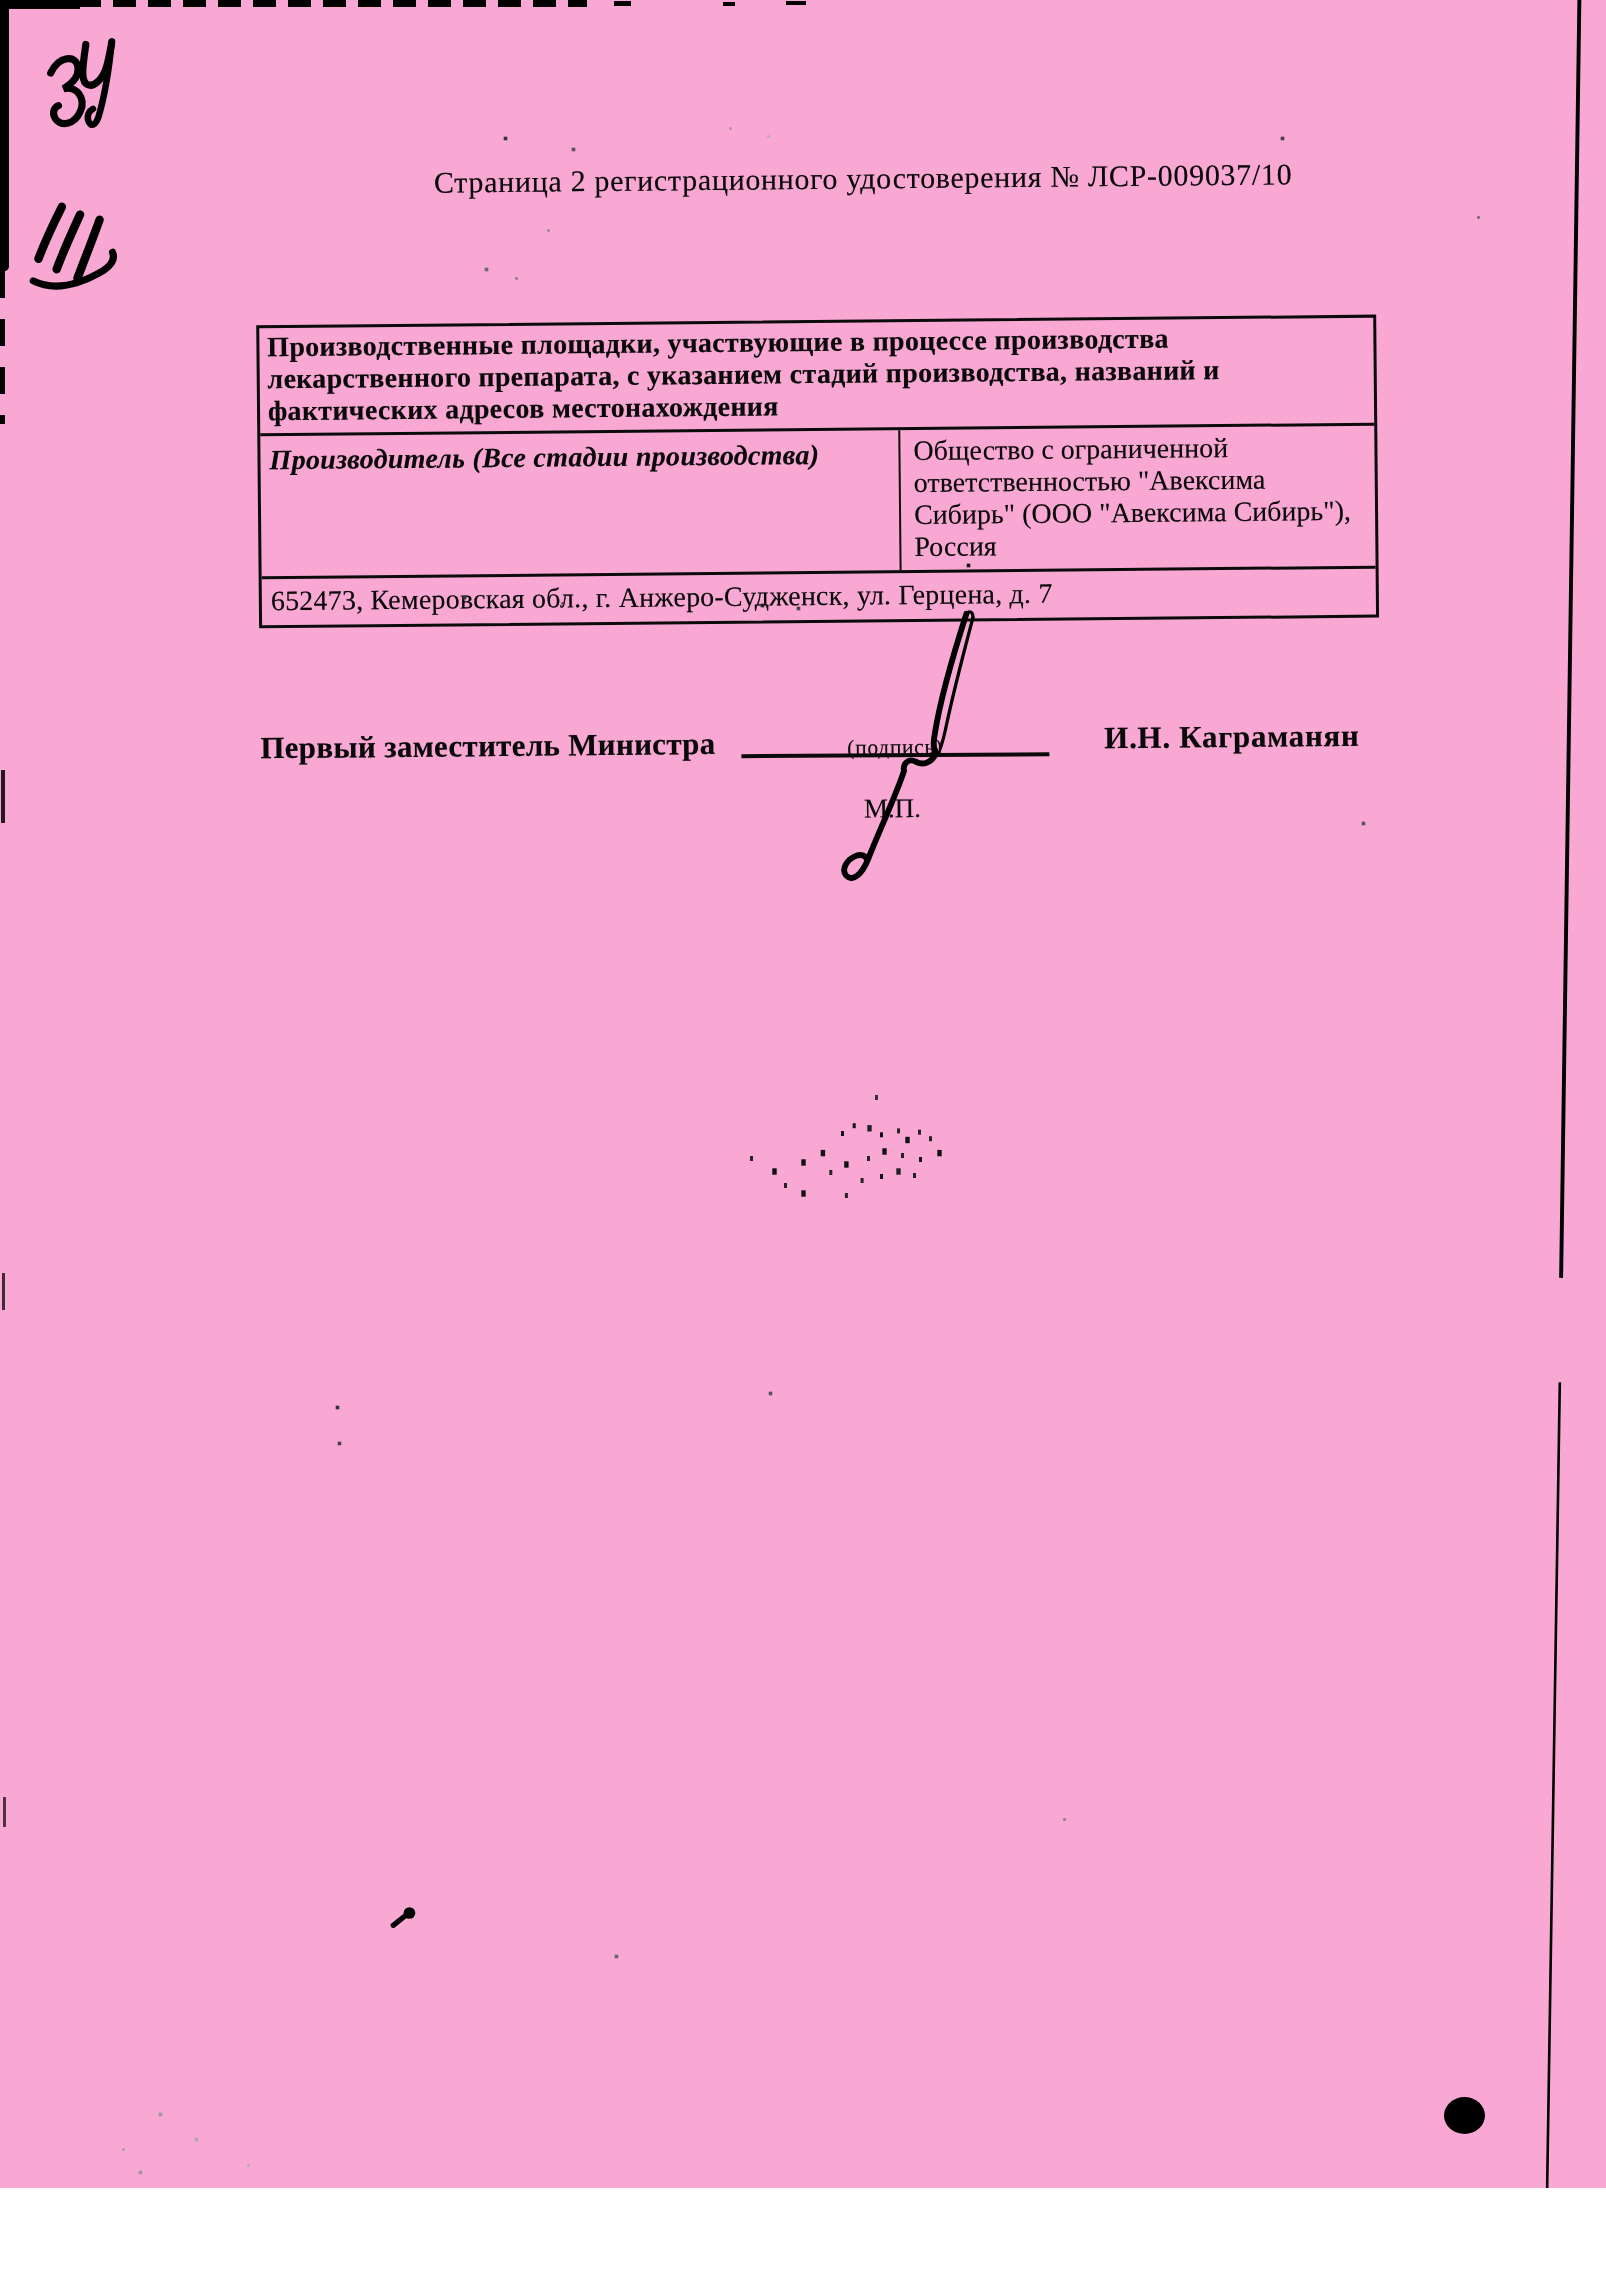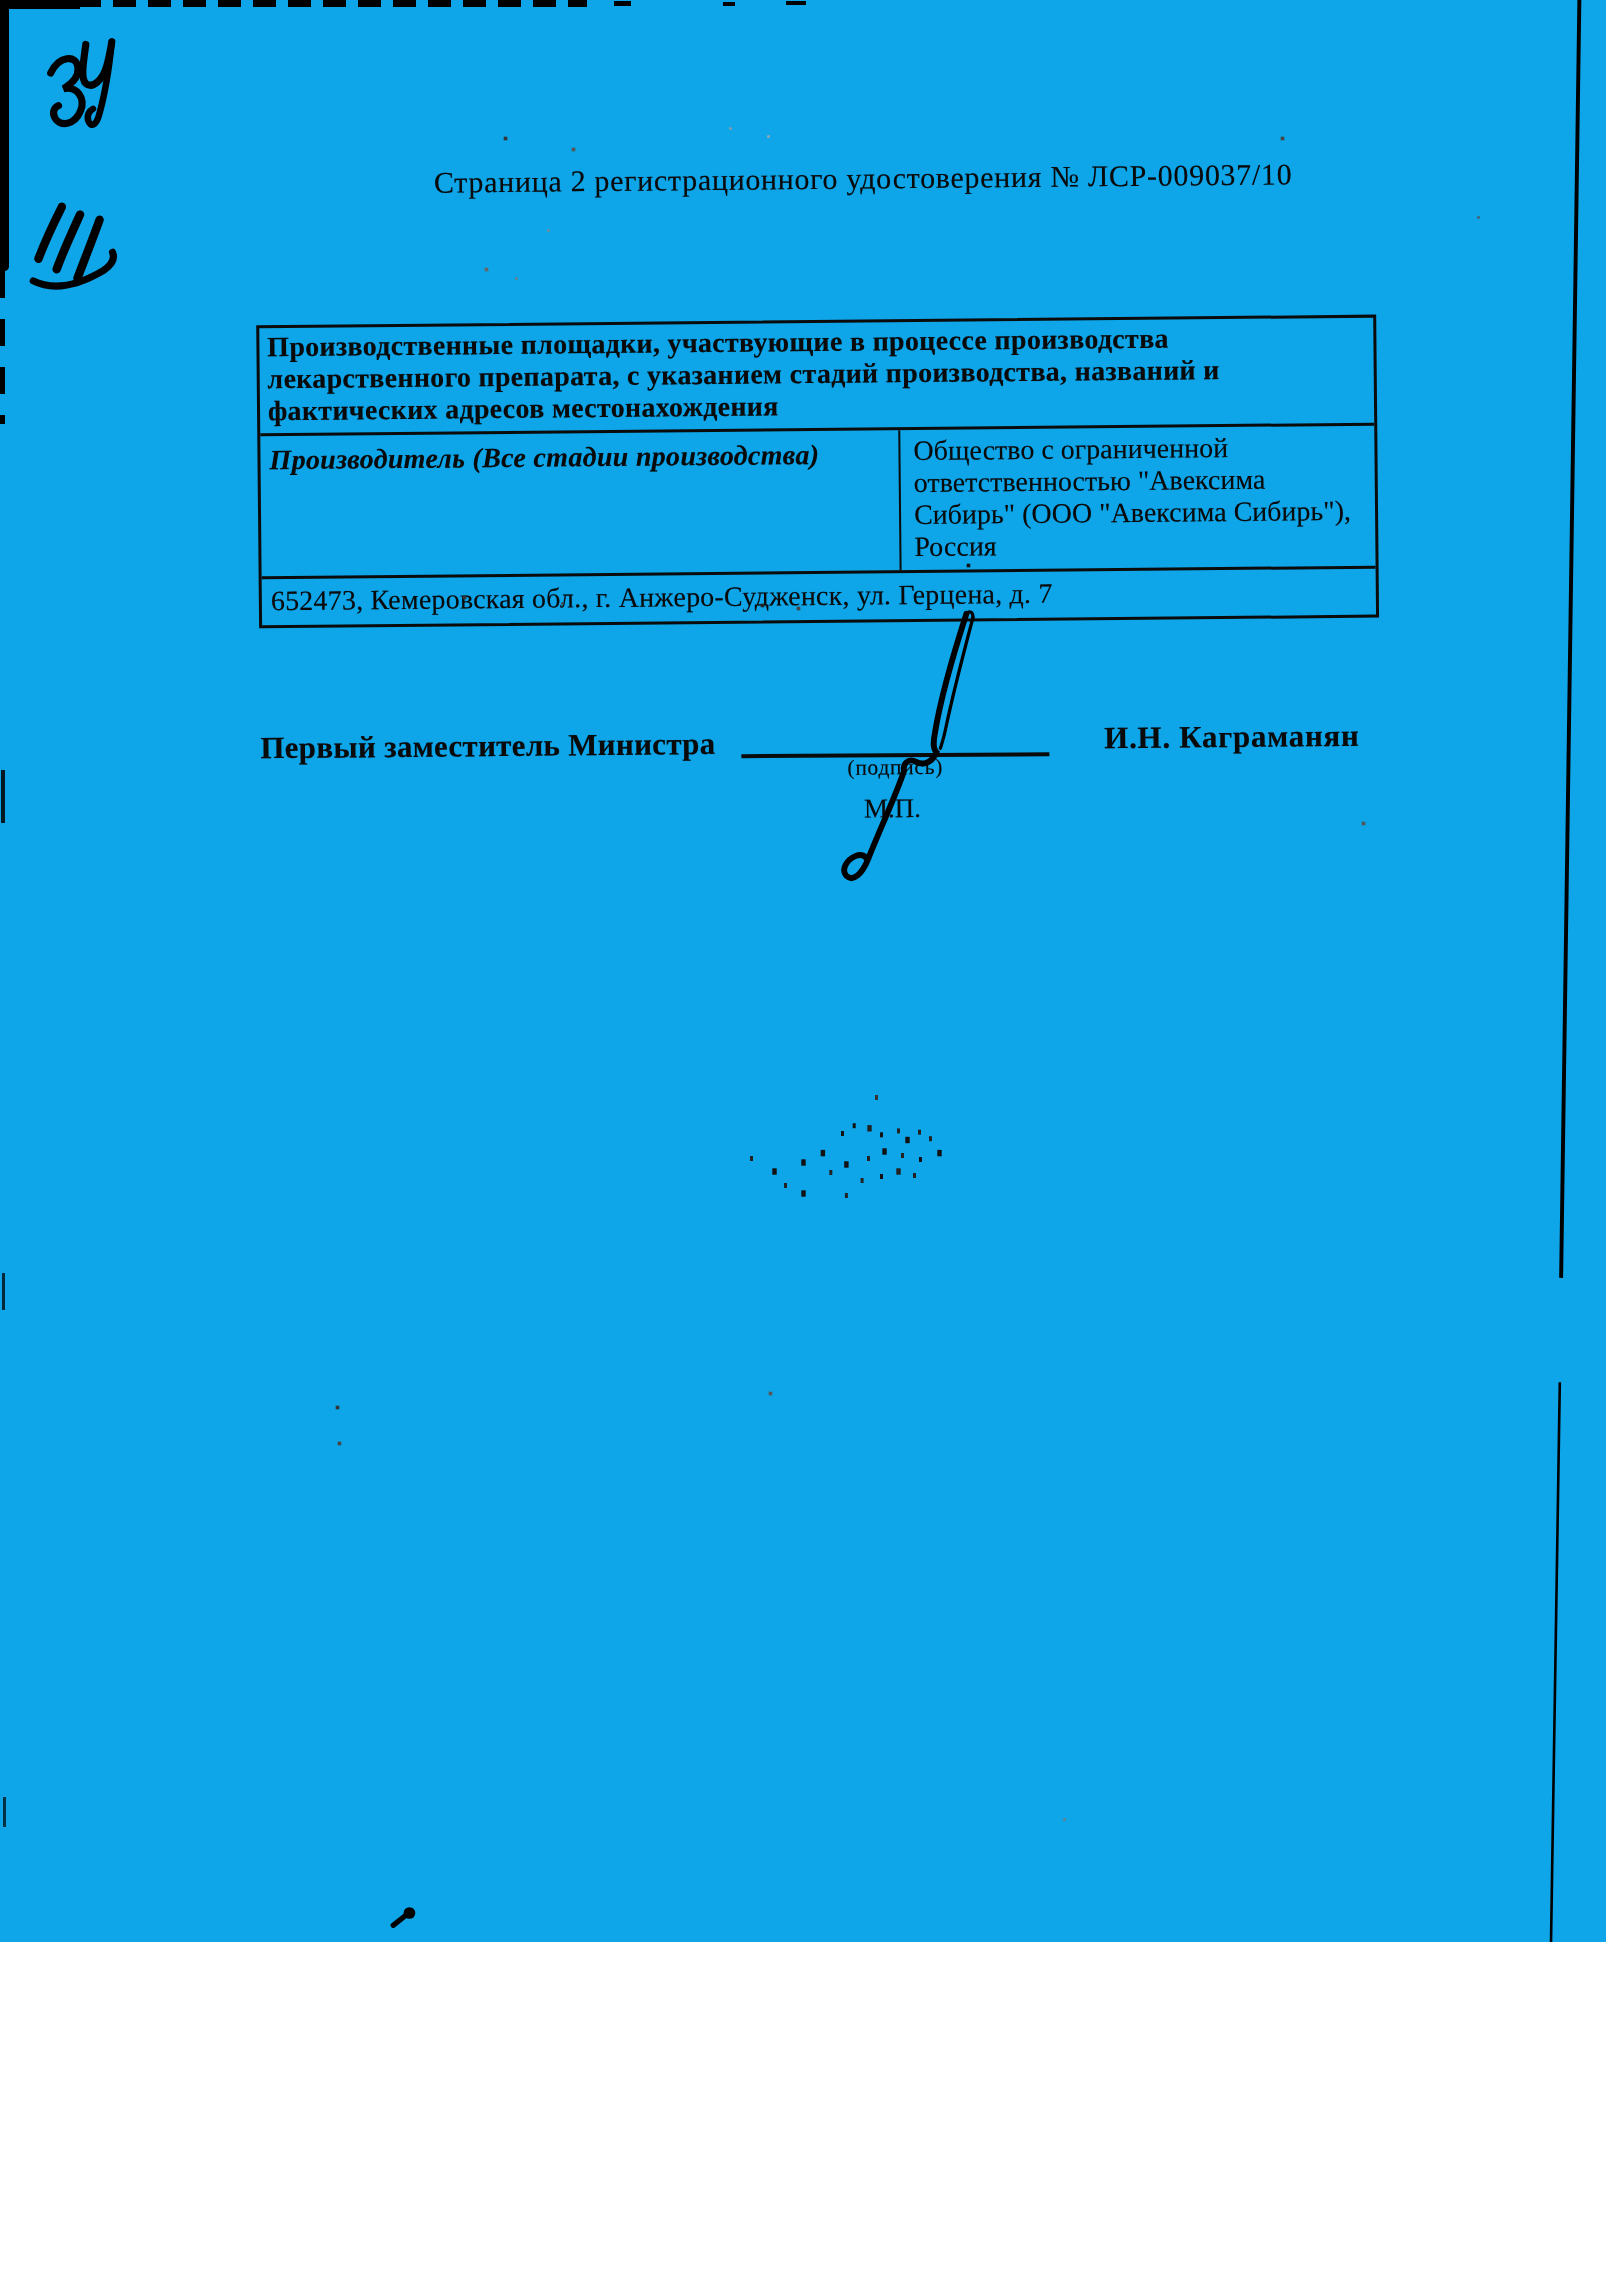--- a/index.html
+++ b/index.html
@@ -1,18 +1,18 @@
 <!DOCTYPE html>
 <html style="font-size:10.4px"><head>
 <meta charset="utf-8">
 <style>
   * { margin:0; padding:0; box-sizing:border-box; }
   html,body { width:1607px; height:2295px; }
   body { background:#ffffff; font-family:"Liberation Serif","DejaVu Serif",serif; color:#0a0a0a; }
-  .page { position:relative; width:1607px; height:1942px; background:#0ea5e9; overflow:hidden; }
+  .page { position:relative; width:1607px; height:2188px; background:#f9a8d4; overflow:hidden; }
 
   
   .content { position:absolute; left:0; top:0; width:1607px; height:2295px;
              transform:rotate(-0.55deg); transform-origin:815px 404px;
              text-shadow:0 0 0.7px rgba(0,0,0,.4); }
 
   .page-title { position:absolute; left:436px; top:162px; font-size:30px;
                 letter-spacing:0.7px; white-space:nowrap; }
 
   .doc-table { position:absolute; left:257px; top:320px; width:1120px;
@@ -24,21 +24,21 @@
   .t-left { flex:0 0 640px; border-right:2.6px solid #0b0b0b;
             font-style:italic; font-weight:bold; font-size:28px;
             padding:7.8px 9px; letter-spacing:0.3px; }
   .t-right { flex:1; font-size:28px; line-height:32px; padding:5.2px 5.2px 6.5px 13px; }
   .t-addr { font-size:28px; padding:5.9px 6.5px 8.5px 9px; letter-spacing:0.2px; }
 
   .sig-title { position:absolute; left:257px; top:725px; font-size:31px;
                font-weight:bold; letter-spacing:0.3px; white-space:nowrap; }
   .sig-line  { position:absolute; left:738px; top:754px; width:308px; height:3.9px;
                background:#0b0b0b; transform:rotate(.2deg); }
-  .sig-caption { position:absolute; left:844px; top:756px; font-size:21.5px;
+  .sig-caption { position:absolute; left:844px; top:736px; font-size:21.5px;
                  letter-spacing:0.7px; }
   .sig-stamp { position:absolute; left:860px; top:794px; font-size:27px; }
   .sig-name  { position:absolute; left:1101px; top:723px; font-size:31px;
                font-weight:bold; letter-spacing:0.7px; white-space:nowrap; }
 
   .sig-scribble { position:absolute; left:809px; top:606px; }
 
   
   .top-edge-solid { position:absolute; left:0; top:0; width:80px; height:9px; background:#000; }
   .top-edge-dashes { position:absolute; left:78px; top:0; width:509px; height:7.2px;

